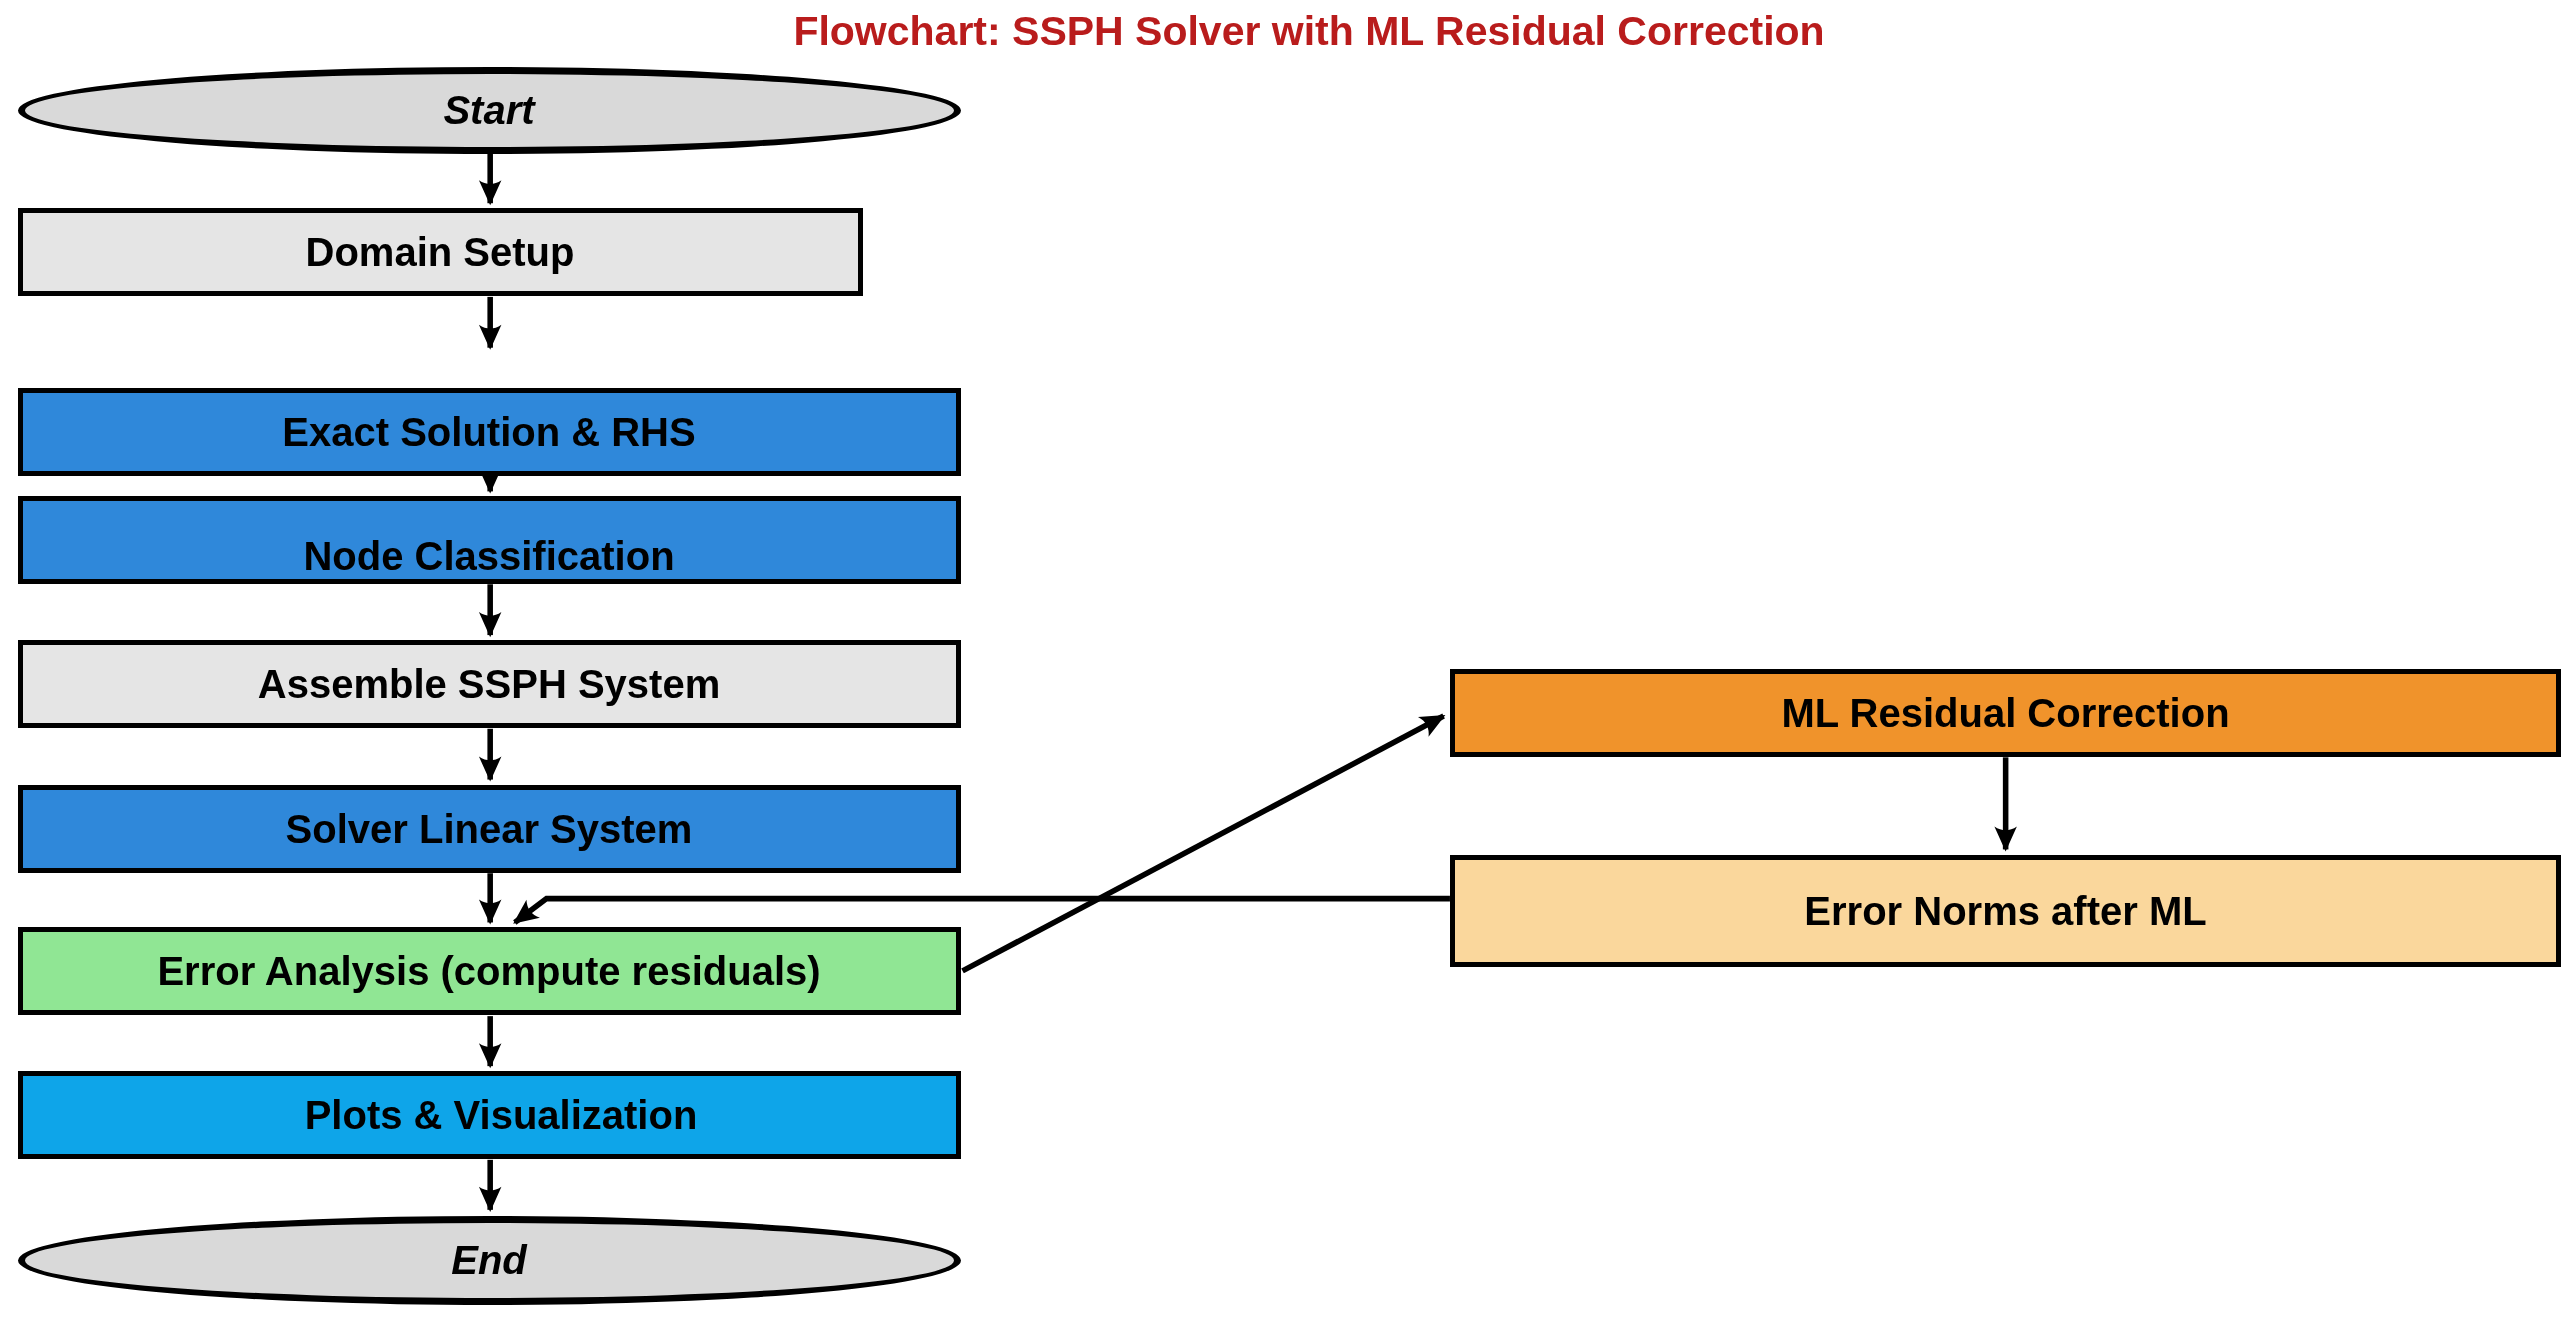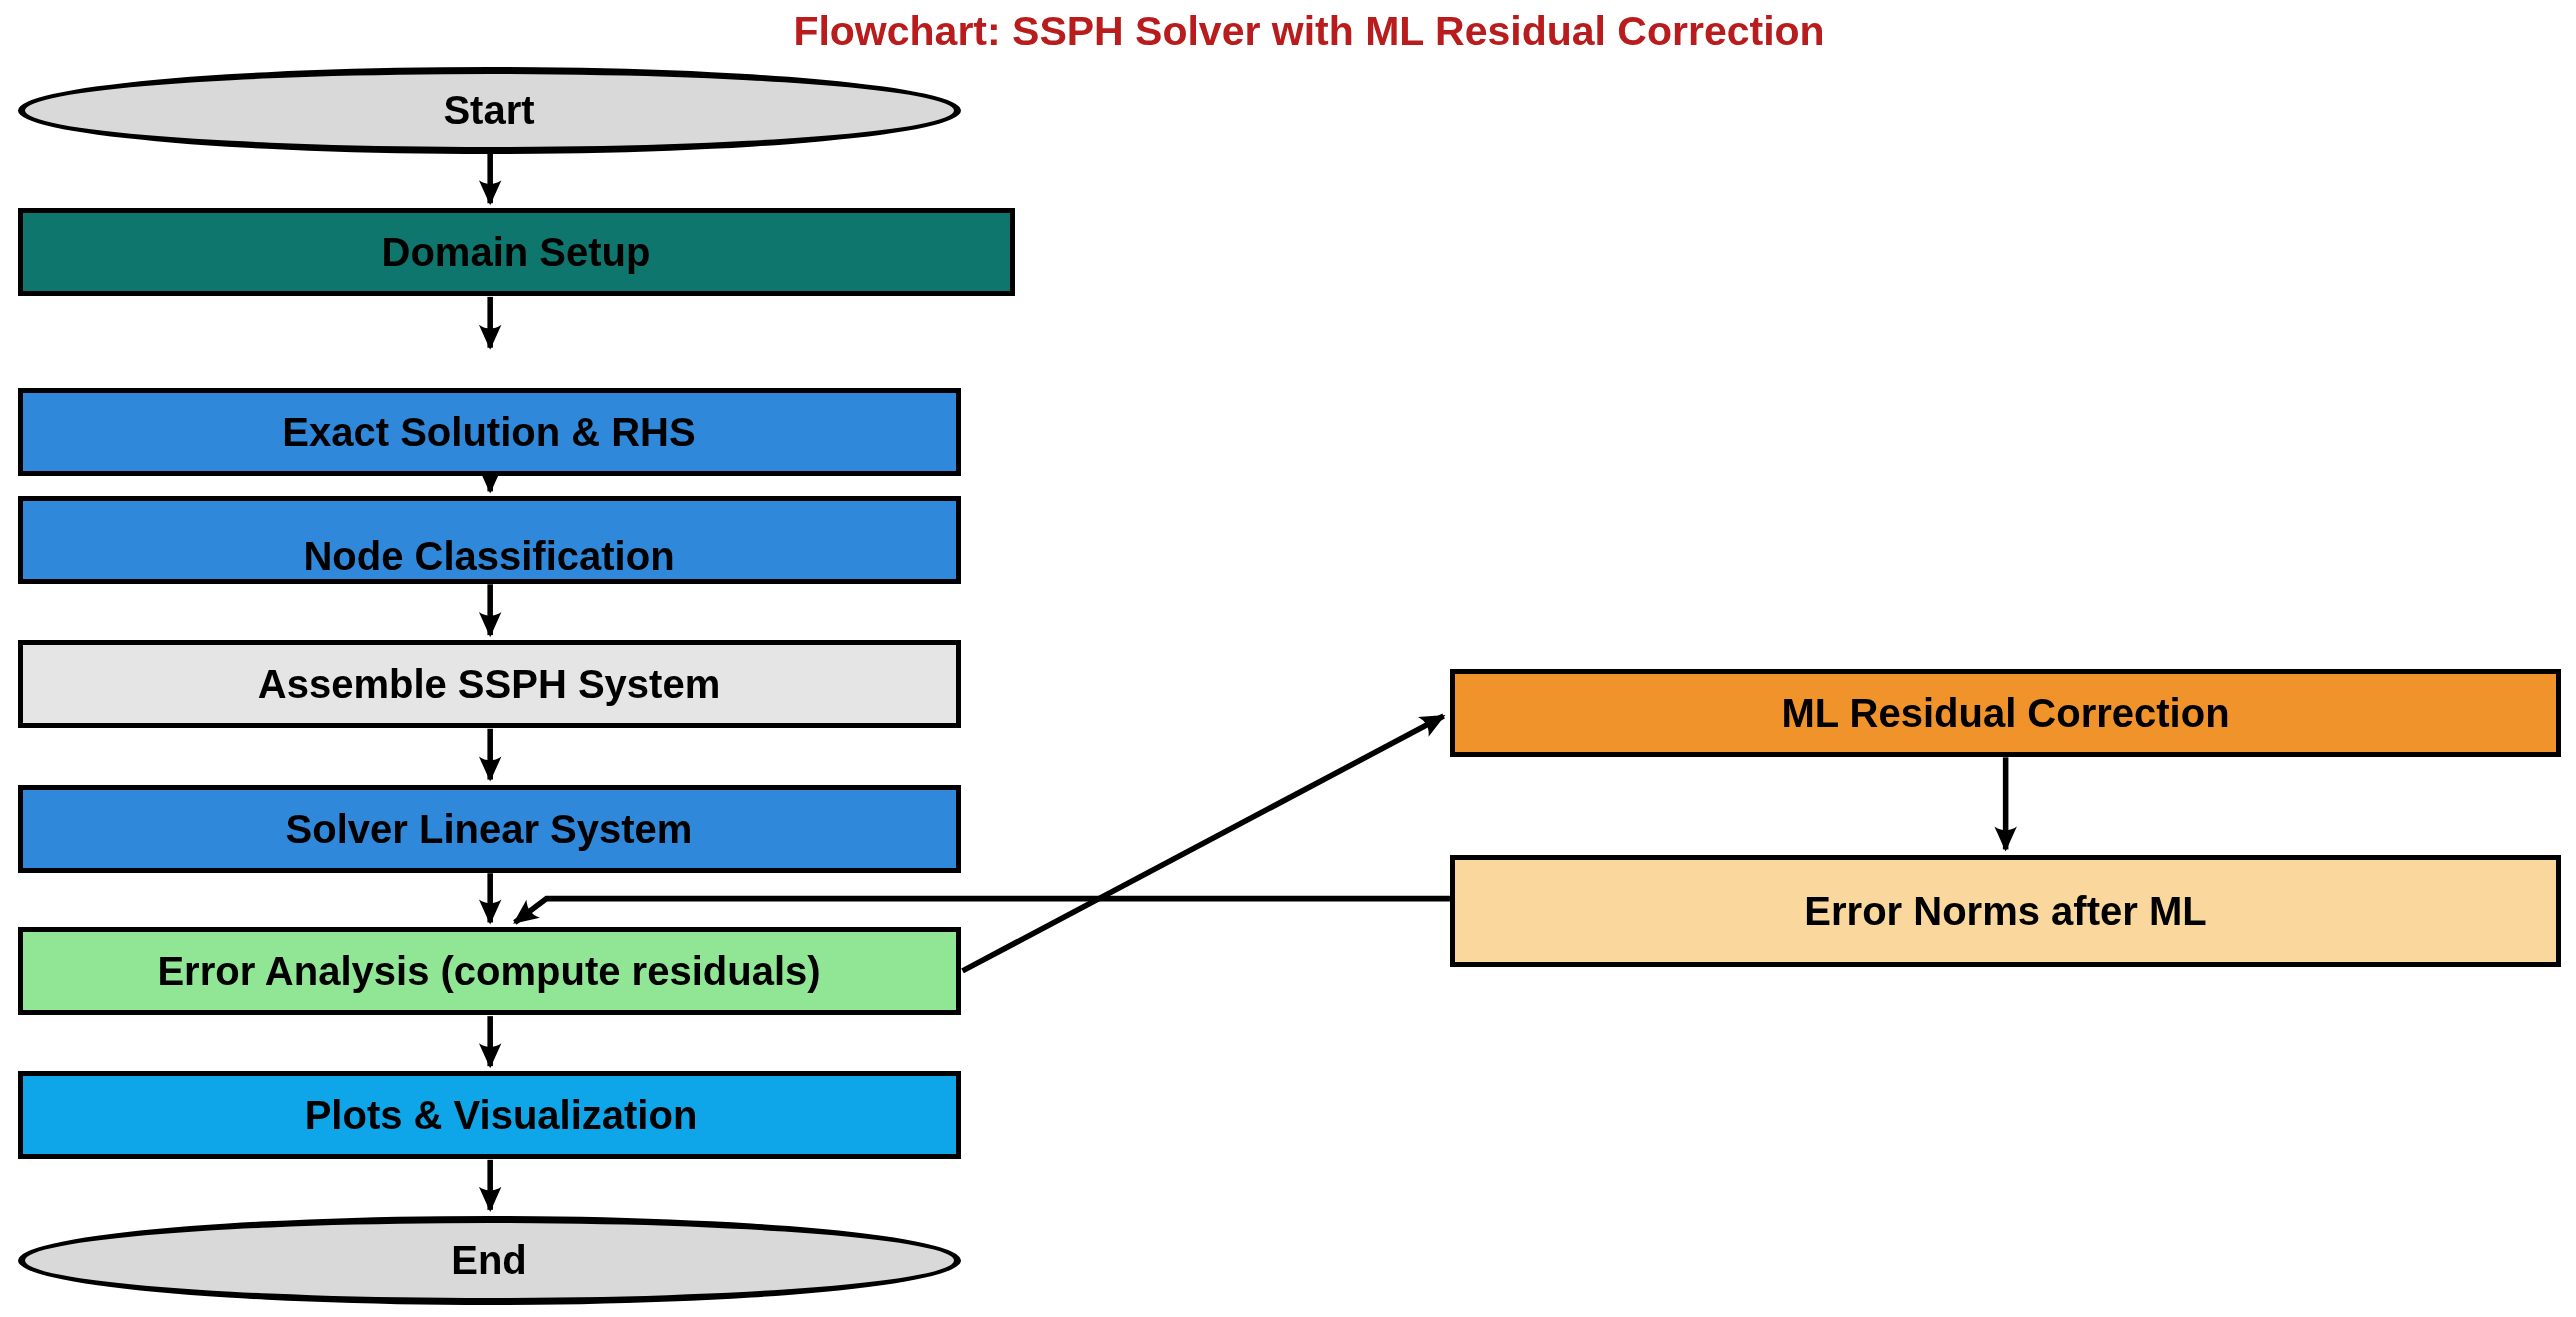--- a/index.html
+++ b/index.html
@@ -44,20 +44,21 @@
     font-weight: bold;
     text-align: center;
     white-space: nowrap;
   }
   .node.rect {
     border: 5.6px solid #000000;
   }
   .node.ellipse {
     border: 7.1px solid #000000;
     border-radius: 50%;
+    font-style: italic;
   }
   .lbl { display: inline-block; }
 </style>
 </head>
 <body>
 
 <div id="canvas">
 
   <div class="chart-title">Flowchart: SSPH Solver with ML Residual Correction</div>
 
@@ -79,21 +80,21 @@
 
     <line x1="1212" y1="1223" x2="1818" y2="902" stroke="#000000" stroke-width="7" marker-end="url(#ah)"></line>
     <line x1="2526" y1="954" x2="2526" y2="1070" stroke="#000000" stroke-width="7" marker-end="url(#ah)"></line>
     <polyline points="1826,1132 688,1132 648,1162" fill="none" stroke="#000000" stroke-width="7" marker-end="url(#ah)"></polyline>
   </svg>
 
   <div class="node ellipse" style="left: 17.5px; top: 67px; width: 943px; height: 87px; background-color: rgb(217, 217, 217);">
     <span class="lbl">Start</span>
   </div>
 
-  <div class="node rect" style="left: 17.5px; top: 208px; width: 997px; height: 88px; background-color: #0f766e;">
+  <div class="node rect" style="left: 17.5px; top: 208px; width: 845px; height: 88px; background-color: #e5e5e5;">
     <span class="lbl">Domain Setup</span>
   </div>
 
   <div class="node rect" style="left: 17.5px; top: 352px; width: 943px; height: 88px; background-color: rgb(47, 136, 218); margin-top: 36px;">
     <span class="lbl">Exact Solution &amp; RHS</span>
   </div>
 
   <div class="node rect" style="left: 17.5px; top: 496px; width: 943px; height: 88px; background-color: rgb(47, 136, 218); align-items: flex-end;">
     <span class="lbl">Node Classification</span>
   </div>

